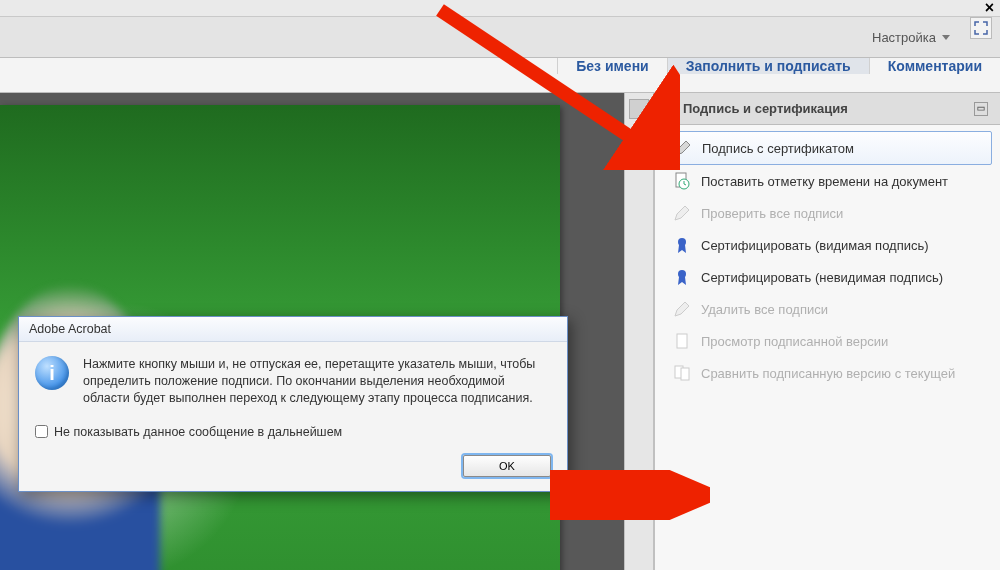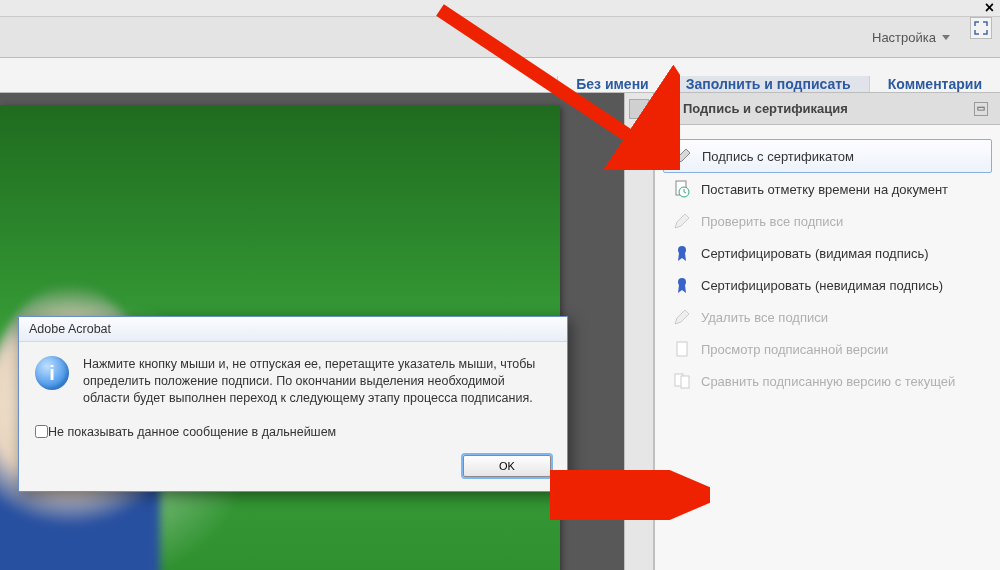--- a/index.html
+++ b/index.html
@@ -61,21 +61,21 @@
     align-items: center;
     justify-content: center;
     cursor: pointer;
   }
   .fullscreen-icon svg { width: 14px; height: 14px; }
   .toolbar2 {
     height: 34px;
     background: #f4f4f4;
     border-bottom: 1px solid #bdbdbd;
     display: flex;
-    align-items: flex-end;
+    align-items: flex-start;
     justify-content: flex-end;
   }
   .tab {
     padding: 0 18px;
     display: flex;
     align-items: center;
     color: #2c5aa0;
     font-weight: 600;
     border-left: 1px solid #d0d0d0;
     cursor: pointer;
@@ -170,21 +170,21 @@
     line-height: 10px;
     color: #666;
   }
   .chev-down {
     width: 0; height: 0;
     border-left: 5px solid transparent;
     border-right: 5px solid transparent;
     border-top: 5px solid #666;
   }
   .panel-list {
-    padding: 14px 8px;
+    padding: 6px 8px;
   }
   .panel-item {
     display: flex;
     align-items: center;
     gap: 10px;
     padding: 7px 10px;
     color: #333;
     font-size: 13px;
     cursor: pointer;
     border-radius: 2px;
@@ -245,20 +245,21 @@
   .dialog-text {
     font-size: 12.5px;
     color: #333;
     line-height: 1.35;
   }
   .dialog-check {
     padding: 8px 16px 6px 16px;
     font-size: 12.5px;
     display: flex;
     align-items: center;
+    gap: 6px;
     color: #333;
     background: #f4f4f4;
   }
   .dialog-check input { margin: 0; }
   .dialog-footer {
     padding: 10px 16px 14px 16px;
     display: flex;
     justify-content: flex-end;
     background: #f4f4f4;
   }

